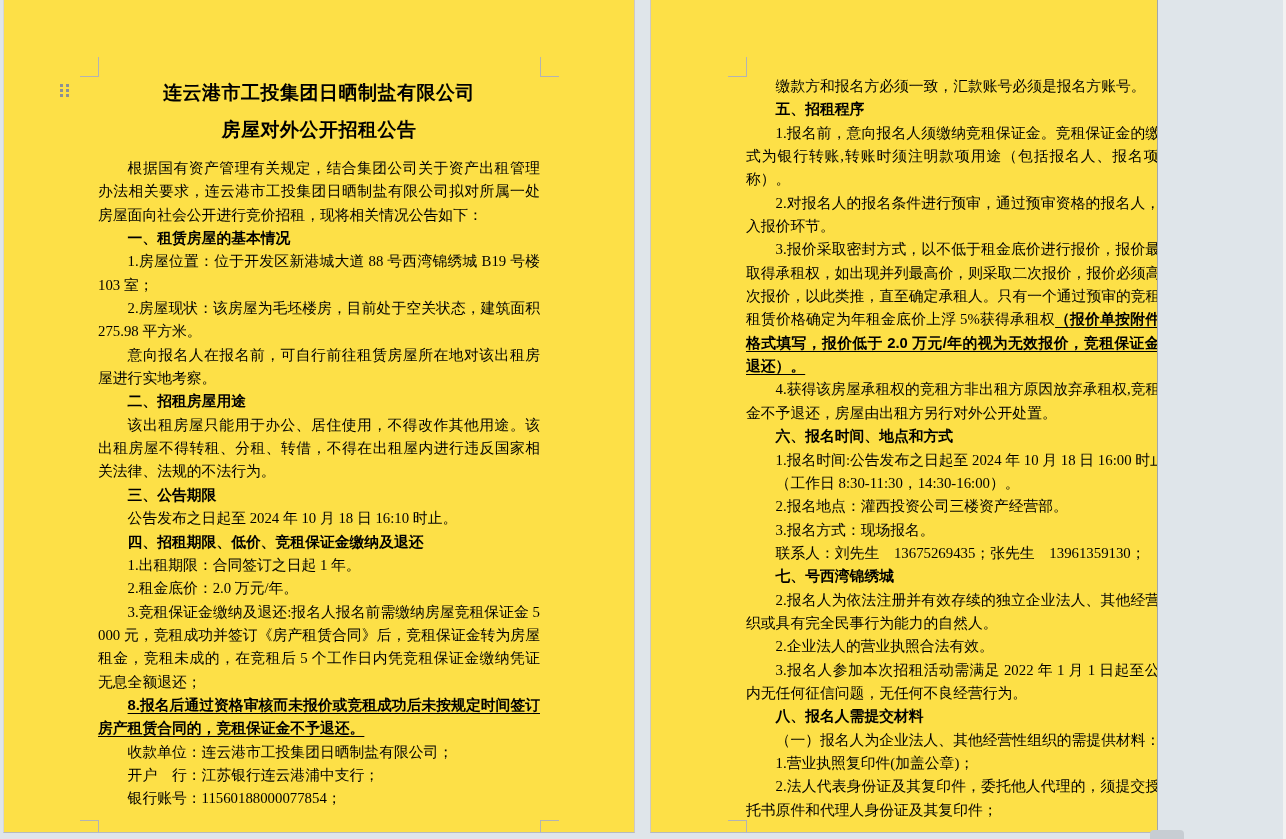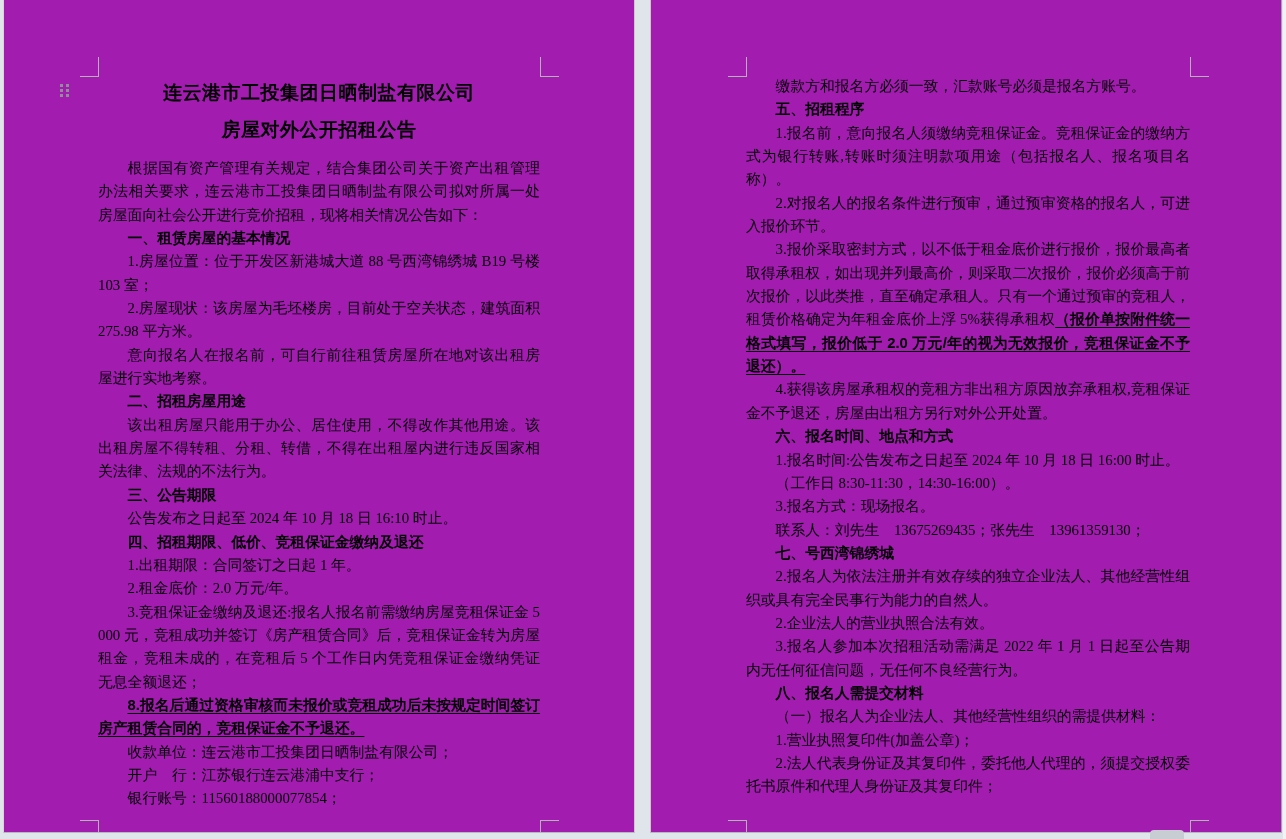--- a/index.html
+++ b/index.html
@@ -3,25 +3,25 @@
 <meta charset="utf-8">
 <style>
   html,body { margin:0; padding:0; }
   body {
     width:1286px; height:839px; position:relative; overflow:hidden;
     background:#dfe5ea;
     font-family:"Liberation Serif","DejaVu Serif",serif;
     color:#000;
   }
   .page {
-    position:absolute; top:0; height:833px; background:#a21caf;
+    position:absolute; top:0; height:833px; background:#fde047;
     overflow:hidden; box-sizing:border-box;
   }
   #p1 { left:3px;   width:632px; border-left:1px solid #d6d6d6; border-right:1px solid #cfc8c2; border-bottom:1px solid #b6babf; }
-  #p2 { left:650px; width:632px; border-left:1px solid #cfc8c2; border-right:1px solid #a2a6aa; border-bottom:1px solid #b6babf; }
+  #p2 { left:650px; width:508px; border-left:1px solid #cfc8c2; border-right:1px solid #a2a6aa; border-bottom:1px solid #b6babf; }
   .right-edge { position:absolute; left:1283px; top:0; width:3px; height:839px; background:#f2f2f2; }
   .hscroll-thumb {
     position:absolute; left:1150px; top:830px; width:34px; height:9px;
     background:#c7cdd3; border-radius:4px 4px 0 0;
   }
   
   .mark { position:absolute; width:18px; height:19px; }
   .mark.tl { border-right:1px solid #b3b3b3; border-bottom:1px solid #b3b3b3; }
   .mark.tr { border-left:1px solid #b3b3b3;  border-bottom:1px solid #b3b3b3; }
   .mark.bl { border-right:1px solid #b3b3b3; border-top:1px solid #b3b3b3; }
@@ -108,20 +108,21 @@
   <div class="body-text" id="body2">
       <p class="blk p"><span>缴款方和报名方必须一致，汇款账号必须是报名方账号。</span></p>
       <p class="blk h"><span>五、招租程序</span></p>
       <p class="blk p"><span>1.报名前，意向报名人须缴纳竞租保证金。竞租保证金的缴纳方式为银行转账,转账时须注明款项用途（包括报名人、报名项目名称）。</span></p>
       <p class="blk p"><span>2.对报名人的报名条件进行预审，通过预审资格的报名人，可进入报价环节。</span></p>
       <p class="blk p"><span>3.报价采取密封方式，以不低于租金底价进行报价，报价最高者取得承租权，如出现并列最高价，则采取二次报价，报价必须高于前次报价，以此类推，直至确定承租人。只有一个通过预审的竞租人，租赁价格确定为年租金底价上浮 5%获得承租权</span><span class="emph">（报价单按附件统一格式填写，报价低于 2.0 万元/年的视为无效报价，竞租保证金不予退还）。</span></p>
       <p class="blk p"><span>4.获得该房屋承租权的竞租方非出租方原因放弃承租权,竞租保证金不予退还，房屋由出租方另行对外公开处置。</span></p>
       <p class="blk h"><span>六、报名时间、地点和方式</span></p>
       <p class="blk p"><span>1.报名时间:公告发布之日起至 2024 年 10 月 18 日 16:00 时止。</span></p>
       <p class="blk p"><span>（工作日 8:30-11:30，14:30-16:00）。</span></p>
+      <p class="blk p"><span>2.报名地点：灌西投资公司三楼资产经营部。</span></p>
       <p class="blk p"><span>3.报名方式：现场报名。</span></p>
       <p class="blk p"><span>联系人：刘先生　13675269435；张先生　13961359130；</span></p>
       <p class="blk h"><span>七、号西湾锦绣城</span></p>
       <p class="blk p"><span>2.报名人为依法注册并有效存续的独立企业法人、其他经营性组织或具有完全民事行为能力的自然人。</span></p>
       <p class="blk p"><span>2.企业法人的营业执照合法有效。</span></p>
       <p class="blk p"><span>3.报名人参加本次招租活动需满足 2022 年 1 月 1 日起至公告期内无任何征信问题，无任何不良经营行为。</span></p>
       <p class="blk h"><span>八、报名人需提交材料</span></p>
       <p class="blk p"><span>（一）报名人为企业法人、其他经营性组织的需提供材料：</span></p>
       <p class="blk p"><span>1.营业执照复印件(加盖公章)；</span></p>
       <p class="blk p"><span>2.法人代表身份证及其复印件，委托他人代理的，须提交授权委托书原件和代理人身份证及其复印件；</span></p>

